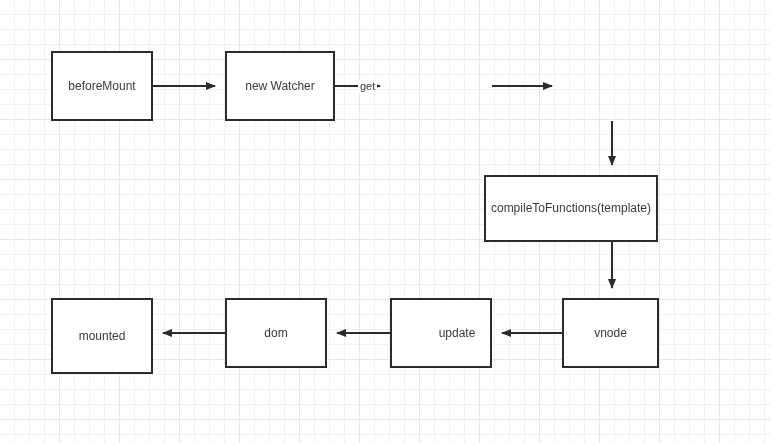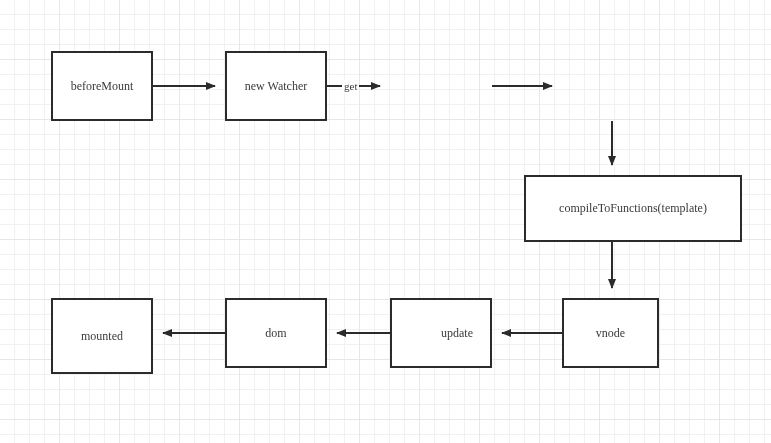--- a/index.html
+++ b/index.html
@@ -17,21 +17,21 @@
       linear-gradient(to bottom, #e6e8e8 1px, transparent 1px),
       linear-gradient(to right, #f0f1f1 1px, transparent 1px),
       linear-gradient(to bottom, #f0f1f1 1px, transparent 1px);
     background-size:
       60px 60px,
       60px 60px,
       15px 15px,
       15px 15px;
     background-position: -1px -1px, -1px -1px, -1px -1px, -1px -1px;
     overflow: hidden;
-    font-family: Liberation Serif, serif;
+    font-family: Liberation Sans, sans-serif;
   }
   .node {
     position: absolute;
     box-sizing: border-box;
     border: 2px solid #2b2b2b;
     background: #ffffff;
     display: flex;
     align-items: center;
     justify-content: center;
     text-align: center;
@@ -102,41 +102,41 @@
 
     <g>
       <line x1="225" y1="333" x2="163" y2="333" stroke="#2b2b2b" stroke-width="2" marker-end="url(#arrowR)"></line>
     </g>
   </svg>
 
   <div class="node" style="left:51px; top:51px; width:102px; height:70px;">
     <span>beforeMount</span>
   </div>
 
-  <div class="node" style="left:225px; top:51px; width:102px; height:70px;">
+  <div class="node" style="left:225px; top:51px; width:110px; height:70px;">
     <span>new Watcher</span>
   </div>
 
 
 
-  <div class="node" style="left:524px; top:175px; width:218px; height:67px;">
+  <div class="node" style="left:484px; top:175px; width:174px; height:67px;">
     <span>compileToFunctions(template)</span>
   </div>
 
   <div class="node" style="left:562px; top:298px; width:97px; height:70px;">
     <span>vnode</span>
   </div>
 
   <div class="node" style="left:390px; top:298px; width:102px; height:70px;padding-left:32px;">
     <span>update</span>
   </div>
 
   <div class="node" style="left:225px; top:298px; width:102px; height:70px;">
     <span>dom</span>
   </div>
 
   <div class="node" style="left:51px; top:298px; width:102px; height:76px;">
     <span>mounted</span>
   </div>
 
-  <div class="edge-label" style="left:342px; top:80px;">get</div>
+  <div class="edge-label" style="left:358px; top:80px;">get</div>
 
 </div>
 
 </body></html>

